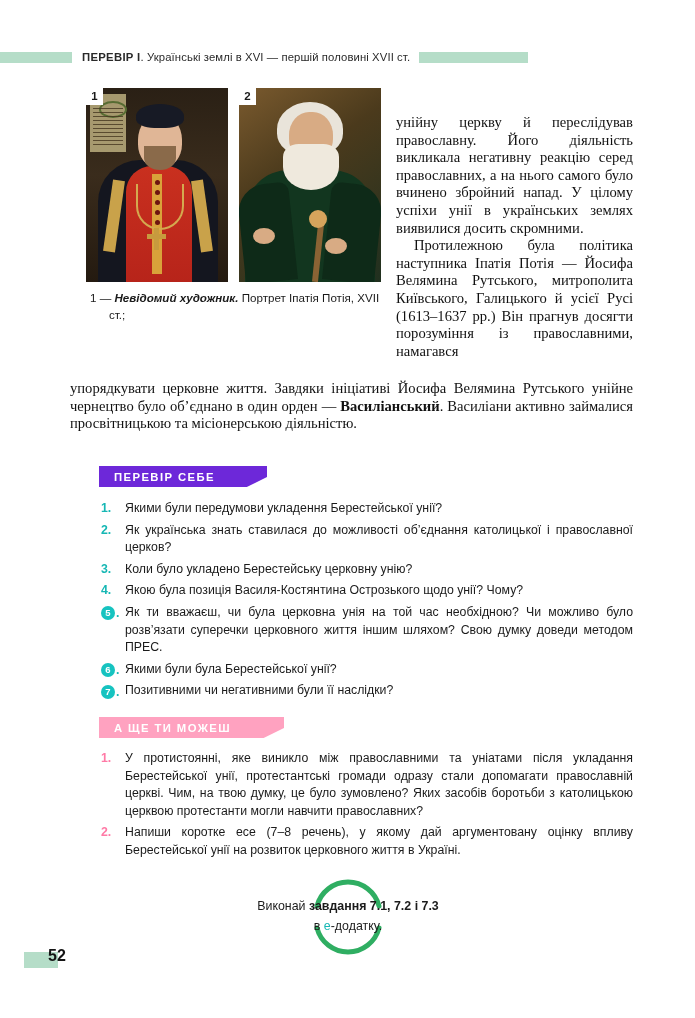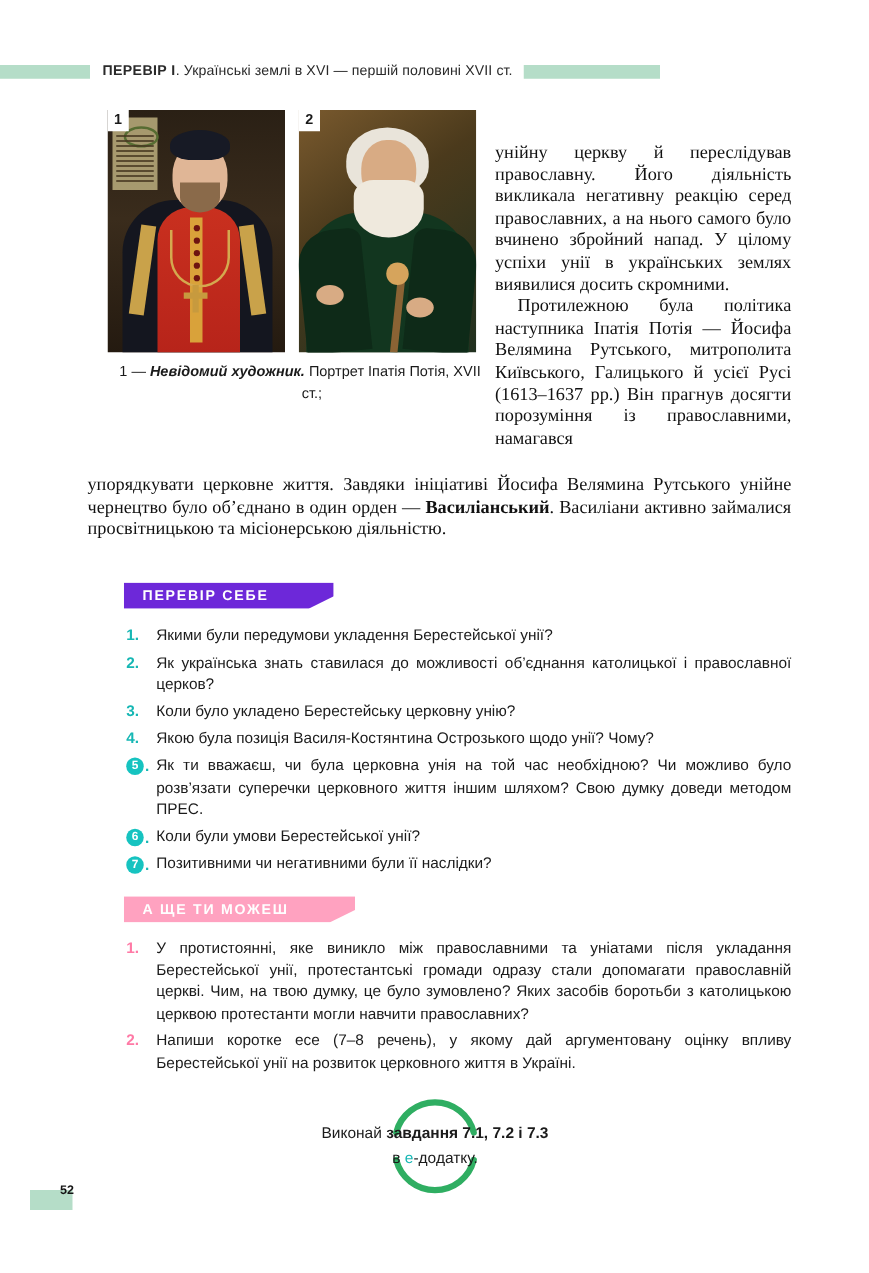--- a/index.html
+++ b/index.html
@@ -127,21 +127,21 @@
 
   
   .caption {
     position: absolute;
     left: 90px; top: 290px;
     width: 300px;
     font-size: 11.6px;
     line-height: 16.5px;
     color: #1a1a1a;
   }
-  .caption .ln { display: block; padding-left: 19px; text-indent: -19px; text-align: center; }
+  .caption .ln { display: block; padding-left: 19px; text-indent: -19px; }
   .caption i { font-style: italic; font-weight: bold; }
 
   
   .bodyserif {
     font-family: "Liberation Serif", serif;
     font-size: 14.6px;
     line-height: 17.6px;
     color: #111111;
     text-align: justify;
   }
@@ -260,21 +260,21 @@
   
   .pagenum-bar {
     position: absolute;
     left: 24px; top: 952px;
     width: 34px; height: 16px;
     background: #b5ddc8;
   }
   .pagenum {
     position: absolute;
     left: 48px; top: 947px;
-    font-size: 10px;
+    font-size: 16px;
     font-weight: bold;
     color: #141414;
   }
 </style>
 </head>
 <body>
 
 <div class="runhead">
   <div class="runhead-bar-left"></div>
   <div class="runhead-text"><b>ПЕРЕВІР I</b><span>. Українські землі в XVI — першій половині XVII ст.</span></div>
@@ -363,21 +363,21 @@
       <span class="circ">5</span>
       <span class="dot">.</span>
     </span>
     <span class="qtext">Як ти вважаєш, чи була церковна унія на той час необхідною? Чи можливо було розв’язати суперечки церковного життя іншим шляхом? Свою думку доведи методом ПРЕС.</span>
   </div>
   <div class="qrow">
     <span class="qnum-badge">
       <span class="circ">6</span>
       <span class="dot">.</span>
     </span>
-    <span class="qtext">Коли були умови Берестейської унії?</span>
+    <span class="qtext">Якими були була Берестейської унії?</span>
   </div>
   <div class="qrow">
     <span class="qnum-badge">
       <span class="circ">7</span>
       <span class="dot">.</span>
     </span>
     <span class="qtext">Позитивними чи негативними були її наслідки?</span>
   </div>
 </div>
 

